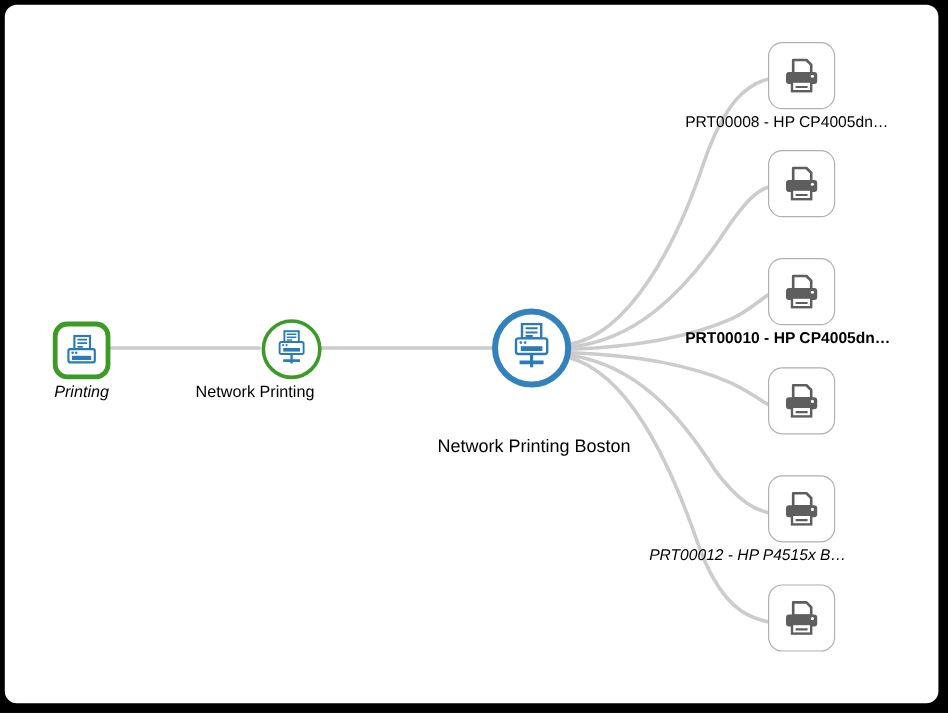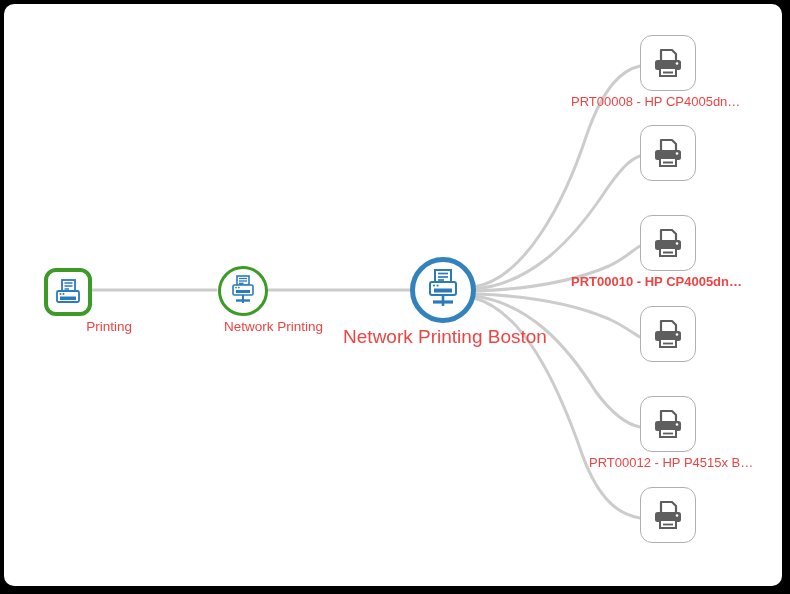--- a/index.html
+++ b/index.html
@@ -41,29 +41,30 @@
     background: #ffffff;
   }
   .shape-rounded-square {
     border-radius: 12px;
   }
   .shape-circle {
     border-radius: 50%;
   }
   .node-label {
     position: absolute;
-    color: #ef4444;
+    color: #000000;
     white-space: nowrap;
     line-height: 1;
   }
   .label-left {
     font-size: 13.5px;
   }
   .label-hub {
-    font-size: 19px;
+    font-size: 15px;
+    margin-top: 38px;
   }
   .label-printer {
     font-size: 13px;
   }
   .node-icon {
     position: absolute;
   }
 </style>
 </head>
 <body>
@@ -92,40 +93,40 @@
         <line x1="10.5" y1="5" x2="18.5" y2="5" stroke="#2b7bba" stroke-width="1.5"></line>
         <line x1="10.5" y1="8" x2="18.5" y2="8" stroke="#2b7bba" stroke-width="1.5"></line>
         <line x1="10.5" y1="11" x2="15" y2="11" stroke="#2b7bba" stroke-width="1.5"></line>
         <rect x="3" y="13" width="22" height="11" rx="1.5" fill="#ffffff" stroke="#2b7bba" stroke-width="1.8"></rect>
         <circle cx="6.5" cy="16" r="1" fill="#2b7bba"></circle>
         <circle cx="9.5" cy="16" r="1" fill="#2b7bba"></circle>
         <rect x="6" y="18.5" width="16" height="3.5" fill="#2b7bba"></rect>
       </svg>
     </span>
   </div>
-  <div class="node-label label-left" style="left:0; top:316px; width:128px; text-align:right;">Printing</div>
+  <div class="node-label label-left" style="left:0; top:316px; width:128px; text-align:center;font-style:italic;">Printing</div>
 
   <div class="node" style="left:214px; top:262px; width:50px; height:50px;">
     <div class="node-shape shape-circle" style="left:0; top:0; width:50px; height:50px; border:3px solid #3c9a27;"></div>
     <span class="node-icon" style="left:11px; top:9px; width:28px; height:32px;">
       <svg width="28" height="32" viewBox="0 0 28 32">
         <rect x="8" y="1" width="12" height="9" fill="#ffffff" stroke="#2b7bba" stroke-width="1.6"></rect>
         <line x1="10" y1="3.5" x2="18" y2="3.5" stroke="#2b7bba" stroke-width="1.3"></line>
         <line x1="10" y1="6" x2="18" y2="6" stroke="#2b7bba" stroke-width="1.3"></line>
         <line x1="10" y1="8.3" x2="14.5" y2="8.3" stroke="#2b7bba" stroke-width="1.3"></line>
         <rect x="4" y="10" width="20" height="10" rx="1.5" fill="#ffffff" stroke="#2b7bba" stroke-width="1.6"></rect>
         <circle cx="7" cy="12.6" r="0.9" fill="#2b7bba"></circle>
         <circle cx="9.8" cy="12.6" r="0.9" fill="#2b7bba"></circle>
         <rect x="7" y="15" width="14" height="3" fill="#2b7bba"></rect>
         <line x1="14" y1="20" x2="14" y2="28" stroke="#2b7bba" stroke-width="2"></line>
         <line x1="7" y1="25.5" x2="21" y2="25.5" stroke="#2b7bba" stroke-width="2.4"></line>
       </svg>
     </span>
   </div>
-  <div class="node-label label-left" style="left:159px; top:316px; width:160px; text-align:right;">Network Printing</div>
+  <div class="node-label label-left" style="left:159px; top:316px; width:160px; text-align:left;">Network Printing</div>
 
   <div class="node" style="left:406px; top:253px; width:66px; height:66px;">
     <div class="node-shape shape-circle" style="left:0; top:0; width:66px; height:66px; border:5px solid #3182bd;"></div>
     <span class="node-icon" style="left:15px; top:12px; width:36px; height:42px;">
       <svg width="36" height="42" viewBox="0 0 36 42">
         <rect x="10" y="1" width="16" height="12" fill="#ffffff" stroke="#2b7bba" stroke-width="2"></rect>
         <line x1="13" y1="4.5" x2="23" y2="4.5" stroke="#2b7bba" stroke-width="1.7"></line>
         <line x1="13" y1="8" x2="23" y2="8" stroke="#2b7bba" stroke-width="1.7"></line>
         <line x1="13" y1="11" x2="19" y2="11" stroke="#2b7bba" stroke-width="1.7"></line>
         <rect x="5" y="13" width="26" height="13" rx="2" fill="#ffffff" stroke="#2b7bba" stroke-width="2"></rect>
@@ -198,21 +199,21 @@
     <span class="node-icon" style="left:12px; top:12px; width:32px; height:32px;">
       <svg width="32" height="32" viewBox="0 0 32 32">
         <path d="M9 3 h11 l4 4 v7 H9 Z" fill="#ffffff" stroke="#5e5e5e" stroke-width="2.2" stroke-linejoin="round"></path>
         <rect x="3" y="13" width="26" height="10" rx="2.5" fill="#5e5e5e"></rect>
         <circle cx="25" cy="16.5" r="1.3" fill="#ffffff"></circle>
         <rect x="8" y="21" width="16" height="8" fill="#ffffff" stroke="#5e5e5e" stroke-width="2"></rect>
         <line x1="11" y1="25.5" x2="21" y2="25.5" stroke="#5e5e5e" stroke-width="1.8"></line>
       </svg>
     </span>
   </div>
-  <div class="node-label label-printer" style="left:585px; top:452px;">PRT00012 - HP P4515x B…</div>
+  <div class="node-label label-printer" style="left:537px; top:452px;font-style:italic;">PRT00012 - HP P4515x B…</div>
 
   <div class="node" style="left:636px; top:483px; width:56px; height:56px;">
     <div class="node-shape shape-rounded-square" style="left:0; top:0; width:56px; height:56px; border:1.6px solid #b0b0b0;"></div>
     <span class="node-icon" style="left:12px; top:12px; width:32px; height:32px;">
       <svg width="32" height="32" viewBox="0 0 32 32">
         <path d="M9 3 h11 l4 4 v7 H9 Z" fill="#ffffff" stroke="#5e5e5e" stroke-width="2.2" stroke-linejoin="round"></path>
         <rect x="3" y="13" width="26" height="10" rx="2.5" fill="#5e5e5e"></rect>
         <circle cx="25" cy="16.5" r="1.3" fill="#ffffff"></circle>
         <rect x="8" y="21" width="16" height="8" fill="#ffffff" stroke="#5e5e5e" stroke-width="2"></rect>
         <line x1="11" y1="25.5" x2="21" y2="25.5" stroke="#5e5e5e" stroke-width="1.8"></line>

